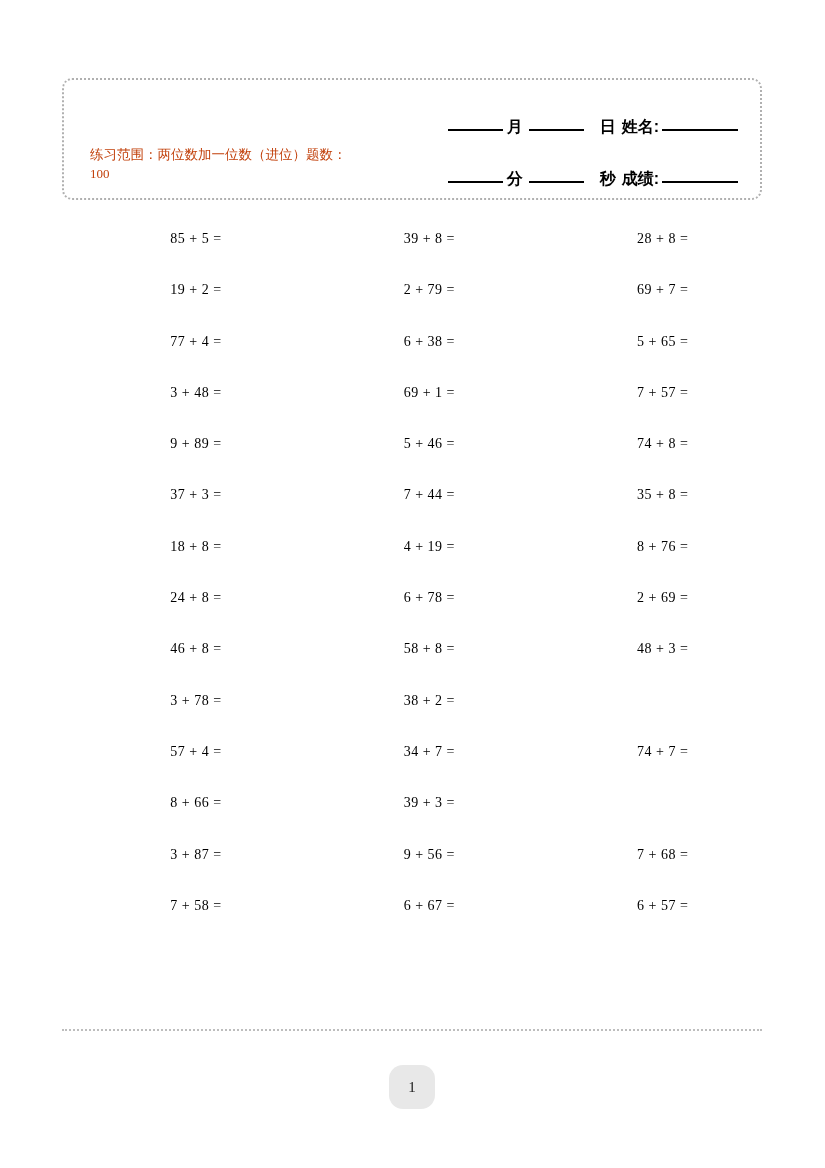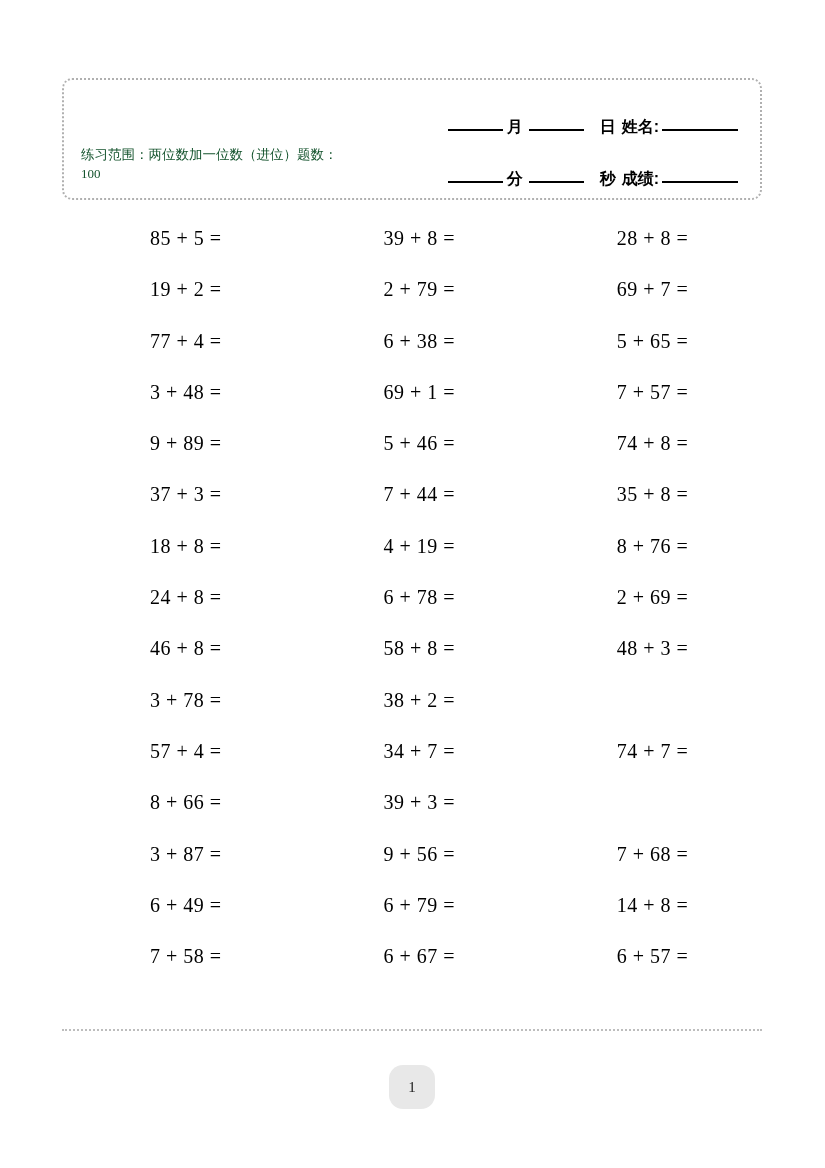--- a/index.html
+++ b/index.html
@@ -23,27 +23,27 @@
     top: 78px;
     width: 700px;
     height: 122px;
     border: 2px dotted #b0b0b0;
     border-radius: 10px;
     box-sizing: border-box;
   }
 
   #practice-scope {
     position: absolute;
-    left: 17px;
+    left: 26px;
     top: 65px;
     width: 270px;
     font-family: "Liberation Sans", "DejaVu Sans", sans-serif;
     font-size: 13.5px;
     line-height: 19px;
-    color: #14532d;
+    color: #c2410c;
     letter-spacing: 0px;
   }
   #practice-scope .num {
     font-family: "Liberation Serif", "DejaVu Serif", serif;
     font-size: 13px;
   }
 
   .meta-row {
     position: absolute;
     right: 22px;
@@ -84,21 +84,21 @@
     top: 213px;
     width: 700px;
   }
   .prob-row {
     display: flex;
     height: 51.3px;
   }
   .prob-cell {
     width: 33.333%;
     text-align: center;
-    font-size: 20px;
+    font-size: 14px;
     line-height: 51.3px;
     white-space: nowrap;
     letter-spacing: 0.5px;
   }
   .prob-cell .eq-inner {
     display: inline-block;
     min-width: 86px;
     text-align: right;
   }
 
@@ -213,25 +213,20 @@
     <div class="prob-row">
       <div class="prob-cell"><span class="eq-inner">8 + 66 =</span></div>
       <div class="prob-cell"><span class="eq-inner">39 + 3 =</span></div>
     </div>
     <div class="prob-row">
       <div class="prob-cell"><span class="eq-inner">3 + 87 =</span></div>
       <div class="prob-cell"><span class="eq-inner">9 + 56 =</span></div>
       <div class="prob-cell"><span class="eq-inner">7 + 68 =</span></div>
     </div>
     <div class="prob-row">
-      <div class="prob-cell"><span class="eq-inner">6 + 49 =</span></div>
-      <div class="prob-cell"><span class="eq-inner">6 + 79 =</span></div>
-      <div class="prob-cell"><span class="eq-inner">14 + 8 =</span></div>
-    </div>
-    <div class="prob-row">
       <div class="prob-cell"><span class="eq-inner">7 + 58 =</span></div>
       <div class="prob-cell"><span class="eq-inner">6 + 67 =</span></div>
       <div class="prob-cell"><span class="eq-inner">6 + 57 =</span></div>
     </div>
   </div>
 
 <div id="footer-rule"></div>
 <div id="page-badge">
   <span>1</span>
 </div>

